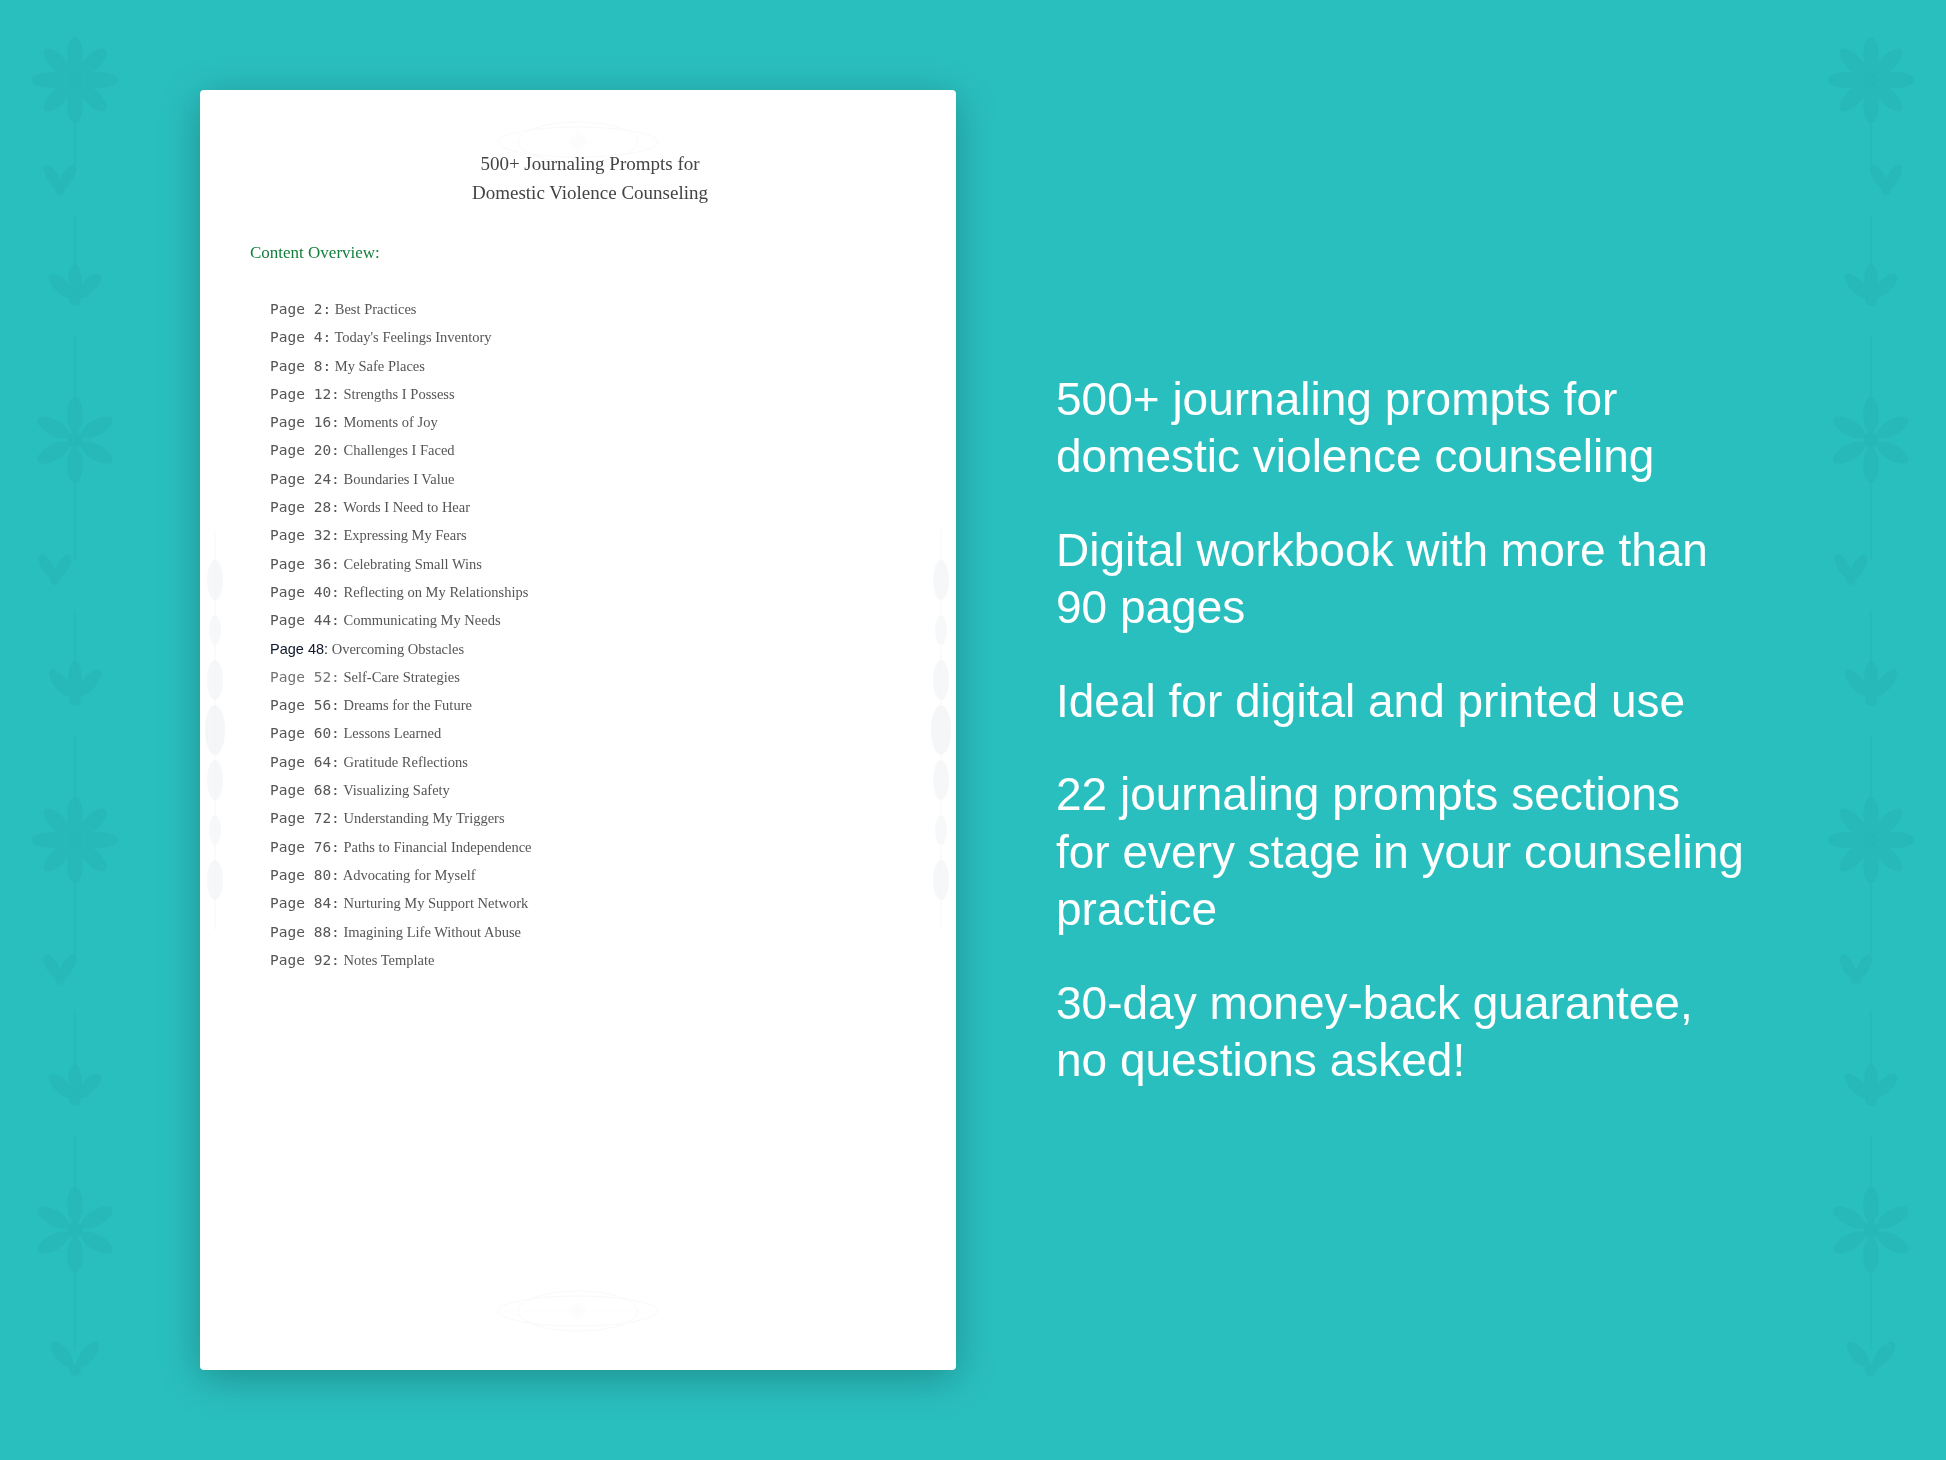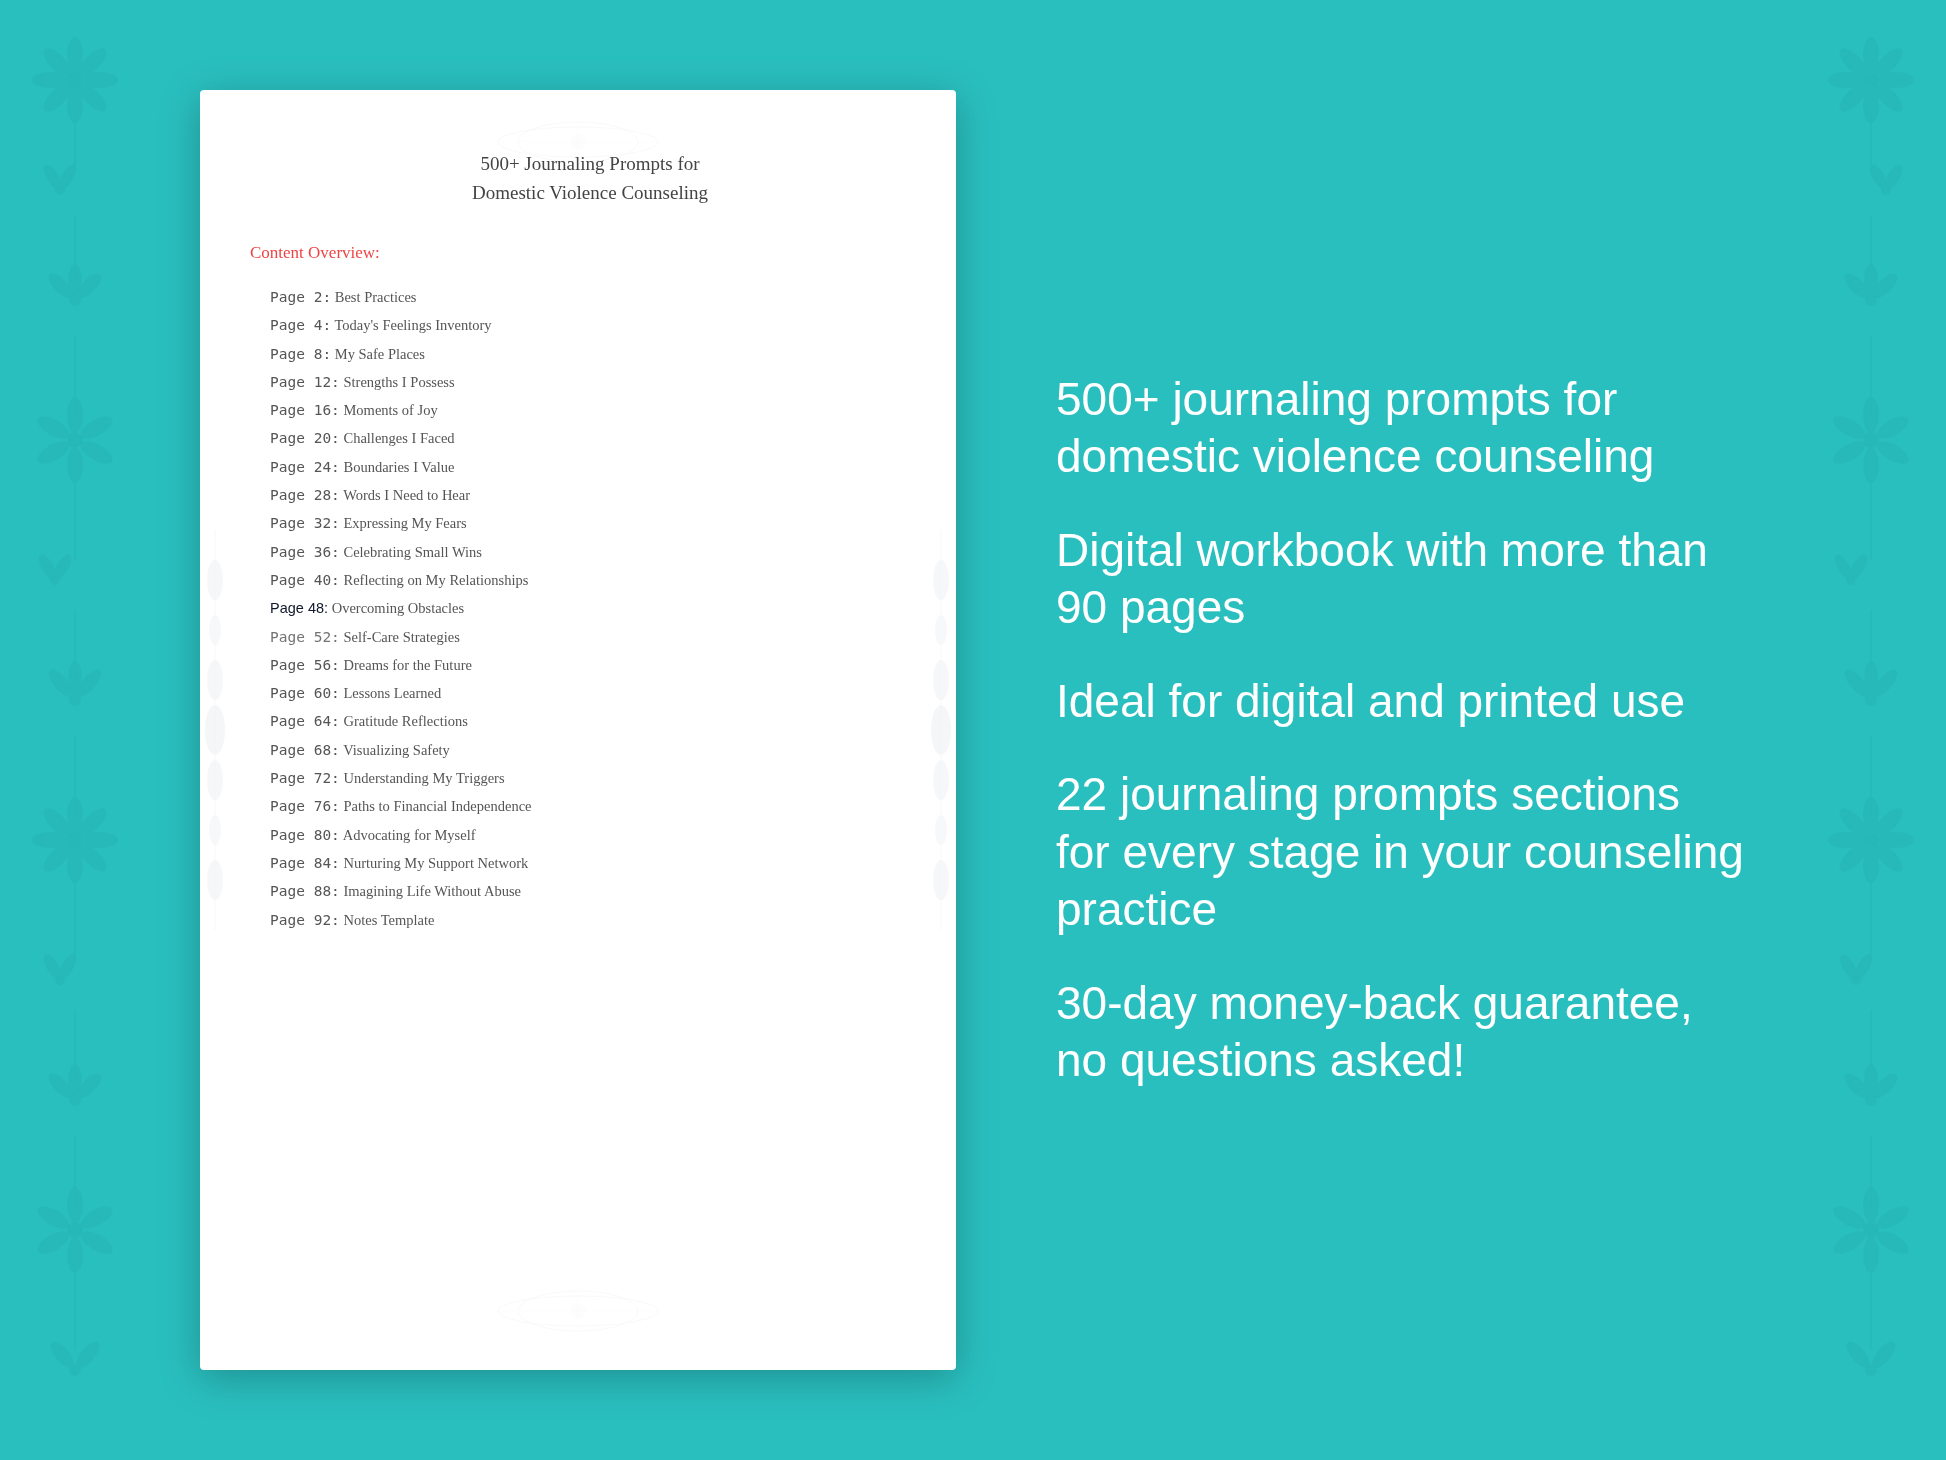--- a/index.html
+++ b/index.html
@@ -73,23 +73,23 @@
       font-size: 19px;
       color: #444;
       font-weight: normal;
       line-height: 1.5;
       margin-bottom: 36px;
       font-family: 'Georgia', serif;
     }
 
     .content-overview-heading {
       font-size: 17px;
-      color: #ef4444;
+      color: #15803d;
       font-weight: normal;
-      margin-bottom: 20px;
+      margin-bottom: 32px;
       font-family: 'Georgia', serif;
     }
 
     .toc-list {
       list-style: none;
       padding: 0;
     }
 
     .toc-list li {
       font-size: 14.5px;
@@ -364,20 +364,21 @@
         <li><span style="font-family:monospace;color:#555;">Page  4:</span>  Today's Feelings Inventory</li>
         <li><span style="font-family:monospace;color:#555;">Page  8:</span>  My Safe Places</li>
         <li><span style="font-family:monospace;color:#555;">Page 12:</span>  Strengths I Possess</li>
         <li><span style="font-family:monospace;color:#555;">Page 16:</span>  Moments of Joy</li>
         <li><span style="font-family:monospace;color:#555;">Page 20:</span>  Challenges I Faced</li>
         <li><span style="font-family:monospace;color:#555;margin-top:21px;">Page 24:</span>  Boundaries I Value</li>
         <li><span style="font-family:monospace;color:#555;">Page 28:</span>  Words I Need to Hear</li>
         <li><span style="font-family:monospace;color:#555;">Page 32:</span>  Expressing My Fears</li>
         <li><span style="font-family:monospace;color:#555;">Page 36:</span>  Celebrating Small Wins</li>
         <li><span style="font-family:monospace;color:#555;">Page 40:</span>  Reflecting on My Relationships</li>
+        <li><span style="font-family:monospace;color:#555;">Page 44:</span>  Communicating My Needs</li>
         <li><span style="font-family:Liberation Sans, sans-serif;color:#0f172a;">Page 48:</span>  Overcoming Obstacles</li>
         <li><span style="font-family:monospace;color:#737373;">Page 52:</span>  Self-Care Strategies</li>
         <li><span style="font-family:monospace;color:#555;">Page 56:</span>  Dreams for the Future</li>
         <li><span style="font-family:monospace;color:#555;">Page 60:</span>  Lessons Learned</li>
         <li><span style="font-family:monospace;color:#555;">Page 64:</span>  Gratitude Reflections</li>
         <li><span style="font-family:monospace;color:#555;">Page 68:</span>  Visualizing Safety</li>
         <li><span style="font-family:monospace;color:#555;">Page 72:</span>  Understanding My Triggers</li>
         <li><span style="font-family:monospace;color:#555;">Page 76:</span>  Paths to Financial Independence</li>
         <li><span style="font-family:monospace;color:#555;">Page 80:</span>  Advocating for Myself</li>
         <li><span style="font-family:monospace;color:#555;">Page 84:</span>  Nurturing My Support Network</li>

